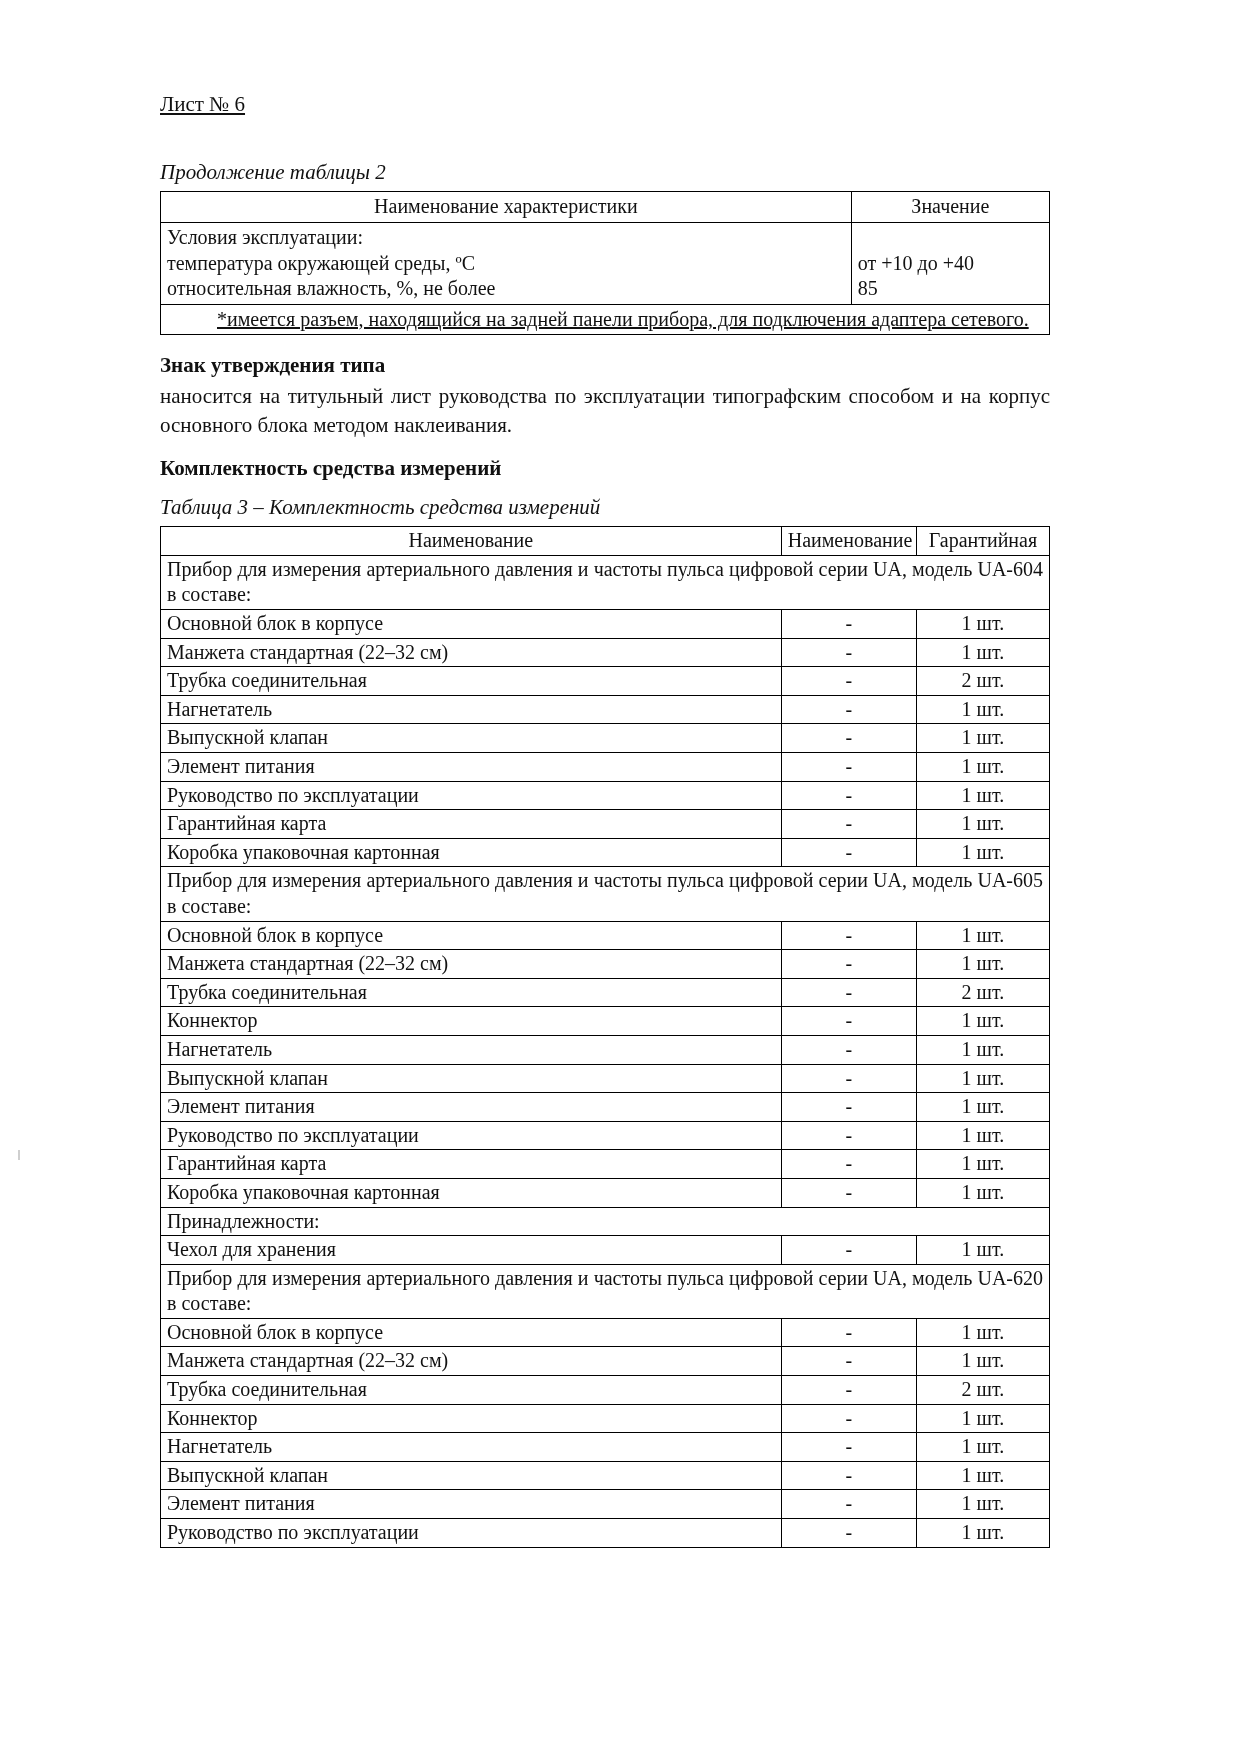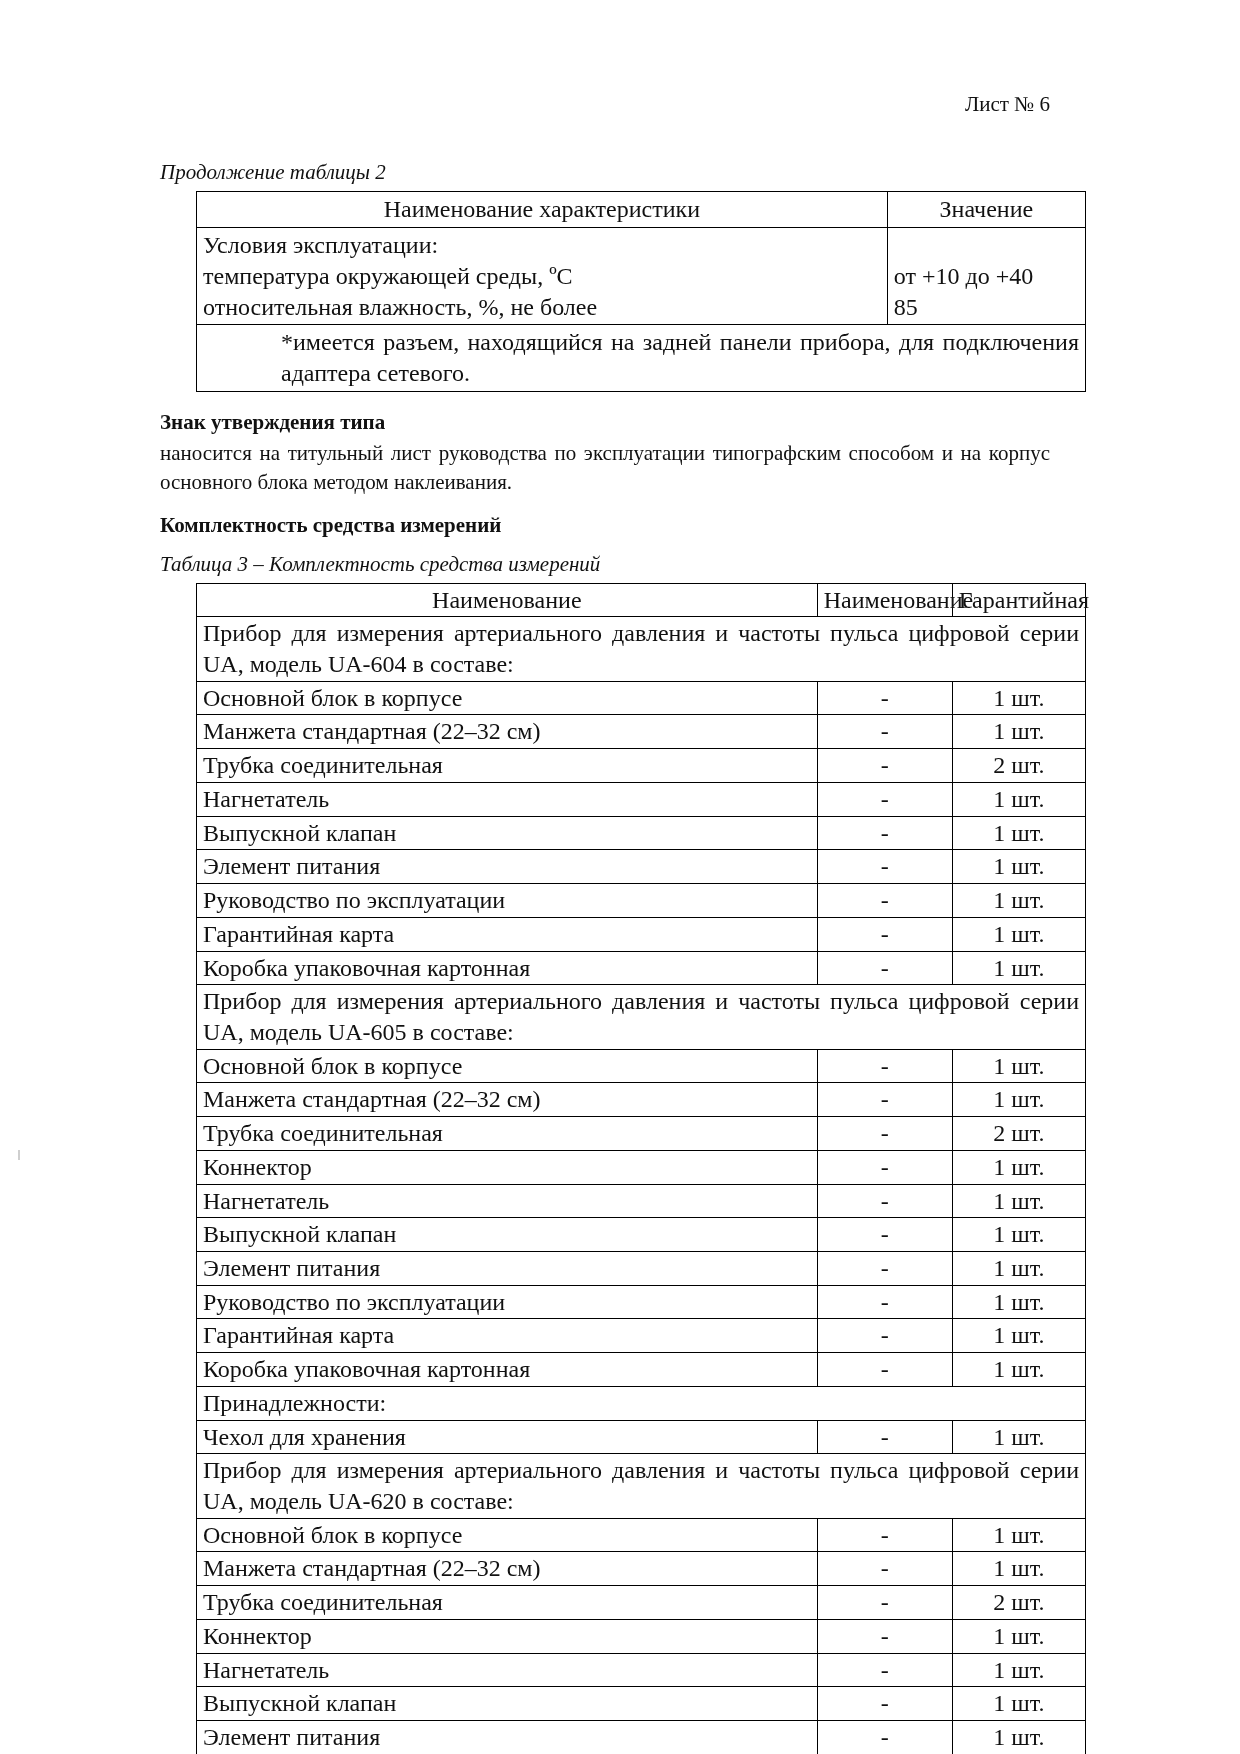--- a/index.html
+++ b/index.html
@@ -22,24 +22,24 @@
     padding: 0;
     box-sizing: border-box;
   }
   .content {
     position: absolute;
     left: 160px;
     top: 90px;
     width: 890px;
   }
   .header-right {
-    text-align: right;
     font-size: 21px;
     line-height: 1.35;
     margin-bottom: 42px;
+    text-decoration: underline;
   }
   .para {
     font-size: 21px;
     line-height: 1.38;
     margin: 0 0 10px 0;
   }
   .caption {
     font-size: 21px;
     margin: 0 0 6px 0;
     font-style: italic;
@@ -49,43 +49,42 @@
     font-weight: bold;
     margin: 16px 0 4px 0;
   }
   .justify {
     text-align: justify;
     text-align-last: left;
   }
   table {
     border-collapse: collapse;
     width: 890px;
-    font-size: 24px;
+    font-size: 20px;
     table-layout: fixed;
-    margin-left: 36px;
   }
   table.t2 { margin-bottom: 18px; }
   table td, table th {
     border: 1px solid #000000;
     padding: 2px 6px;
     vertical-align: top;
     font-weight: normal;
     line-height: 1.28;
   }
   .c-center { text-align: center; }
   .t2 .col-name { width: 690px; }
   .t2 .col-val { width: 198px; }
   .t3 .col-name { width: 620px; }
   .t3 .col-des { width: 135px; }
   .t3 .col-qty { width: 133px; }
   .note-cell {
     text-align: justify;
     text-align-last: left;
   }
-  .note-indent { padding-left: 84px; }
+  .note-indent { padding-left: 56px; text-decoration: underline; }
   .group-cell {
     text-align: justify;
     text-align-last: left;
   }
   .tight td { padding-top: 1px; padding-bottom: 1px; }
   .thead-cell { text-align: center; }
   .mark-left {
     position: absolute;
     left: 18px;
     top: 1150px;

